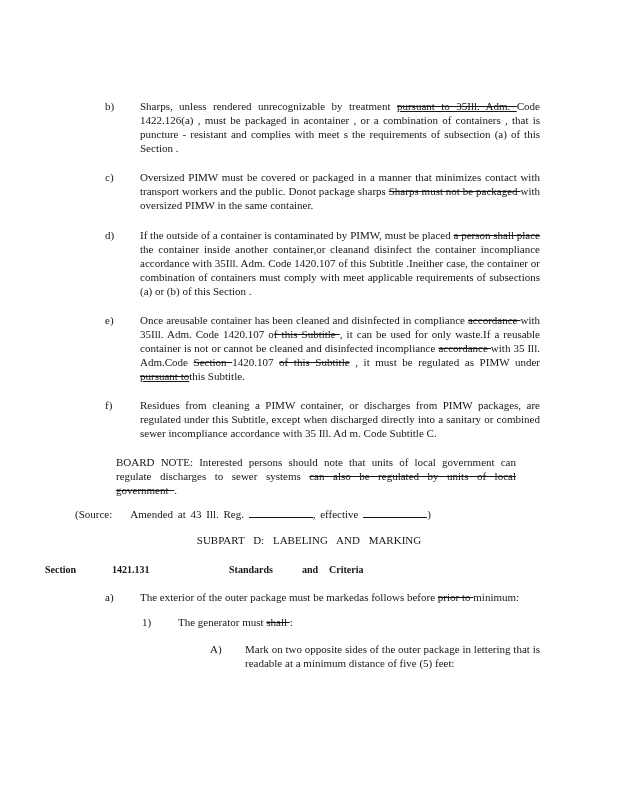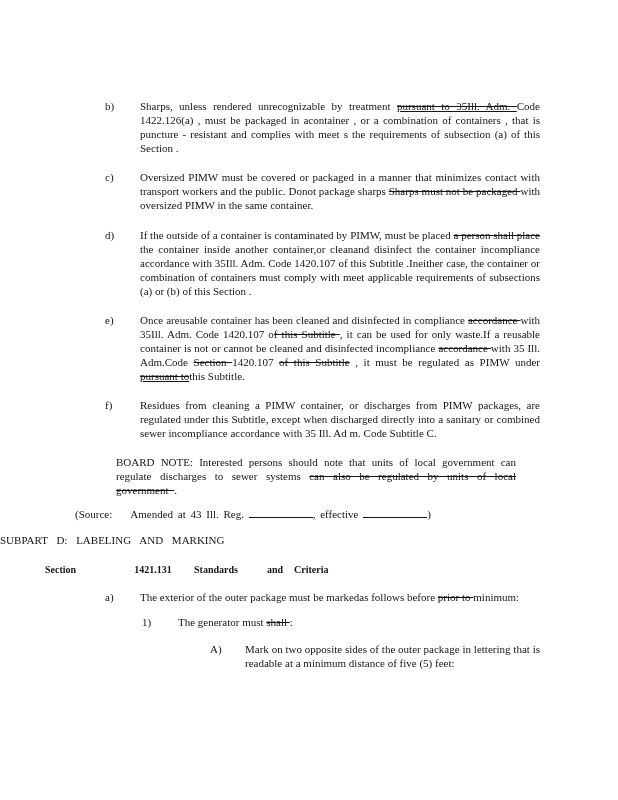--- a/index.html
+++ b/index.html
@@ -44,37 +44,38 @@
     word-spacing: 2px;
   }
   .source-line span:first-child { margin-right: 18px; }
   .blank {
     display: inline-block;
     height: 10px;
     border-bottom: 1px solid #161616;
   }
 
   .subpart {
+    text-align: center;
     font-size: 11px;
     line-height: 14px;
     word-spacing: 6px;
     margin-bottom: 16px;
   }
 
   .section-head {
     margin-left: 45px;
     margin-bottom: 13px;
     font-size: 10px;
     line-height: 14px;
     font-weight: bold;
   }
   .section-head .part { display: inline-block; }
   .section-head .p0 { min-width: 67px; }
-  .section-head .p1 { min-width: 82px; text-align: center; }
-  .section-head .p2 { min-width: 73px; }
+  .section-head .p1 { min-width: 82px; }
+  .section-head .p2 { min-width: 73px; margin-left: 35px; }
   .section-head .p3 { min-width: 27px; }
 
   
   [data-name="item-b"]     { margin-bottom: 15px; }
   [data-name="item-c"]     { margin-bottom: 16px; }
   [data-name="board-note"] { margin-bottom: 10px; }
   [data-name="item-a"]     { margin-bottom: 11px; }
   [data-name="item-1"]     { margin-bottom: 13px; }
   [data-name="item-A"]     { margin-bottom: 0; }
 </style>

